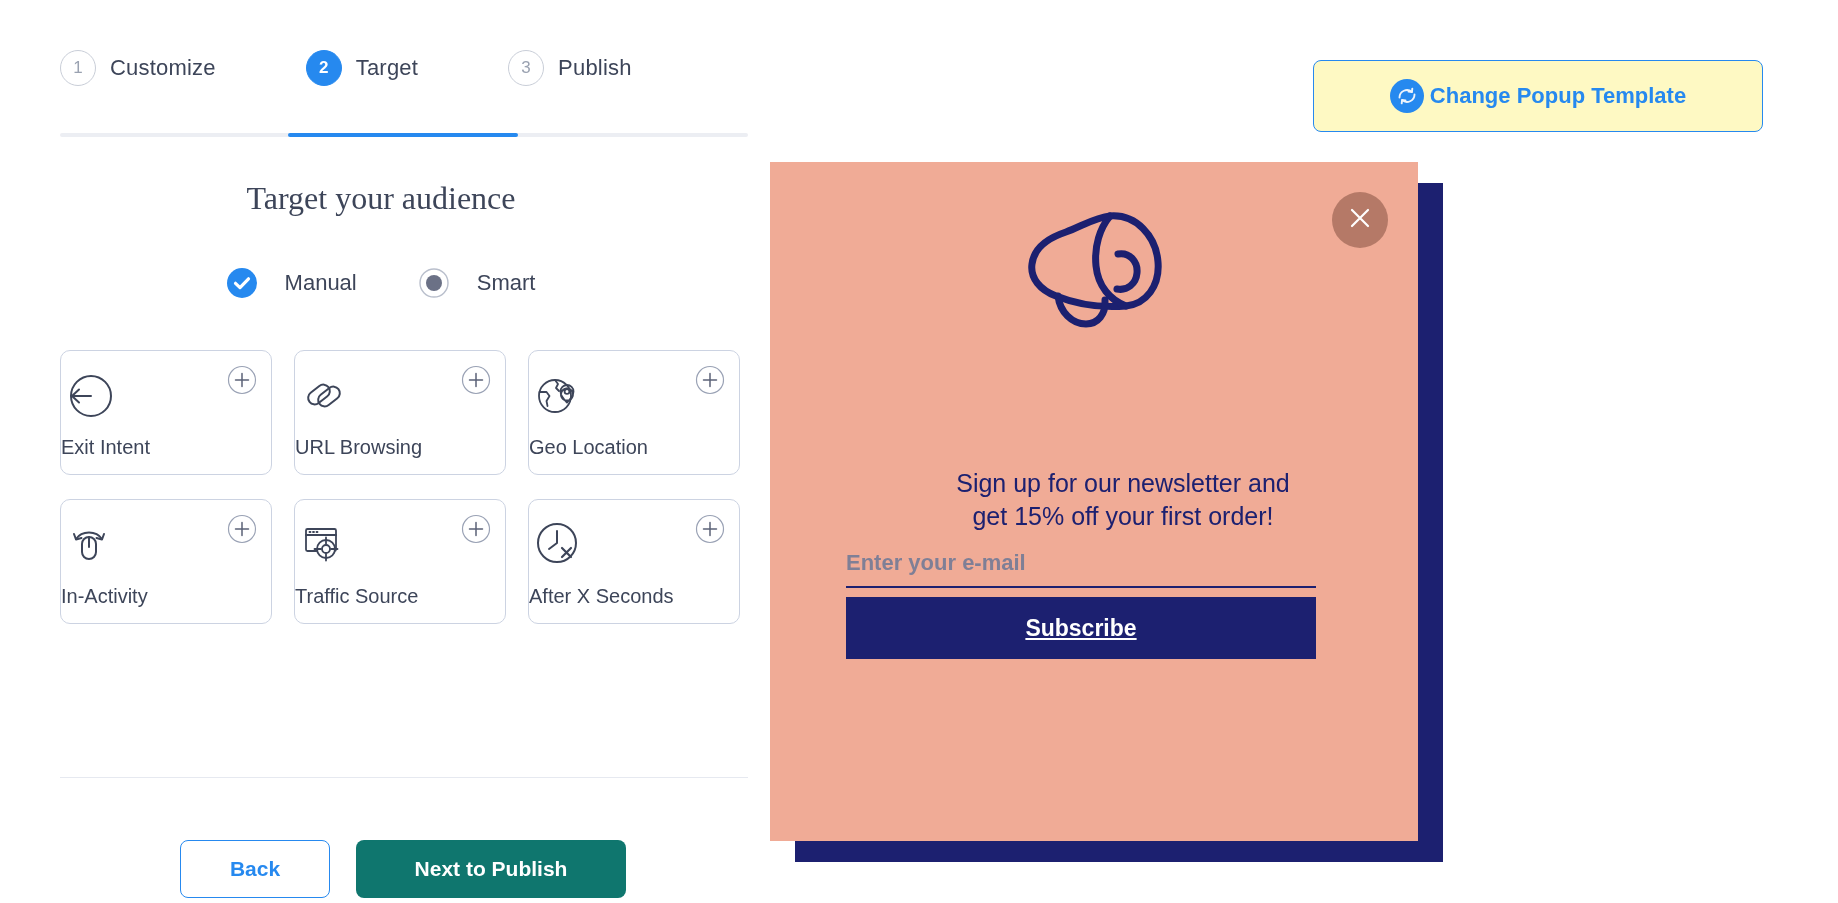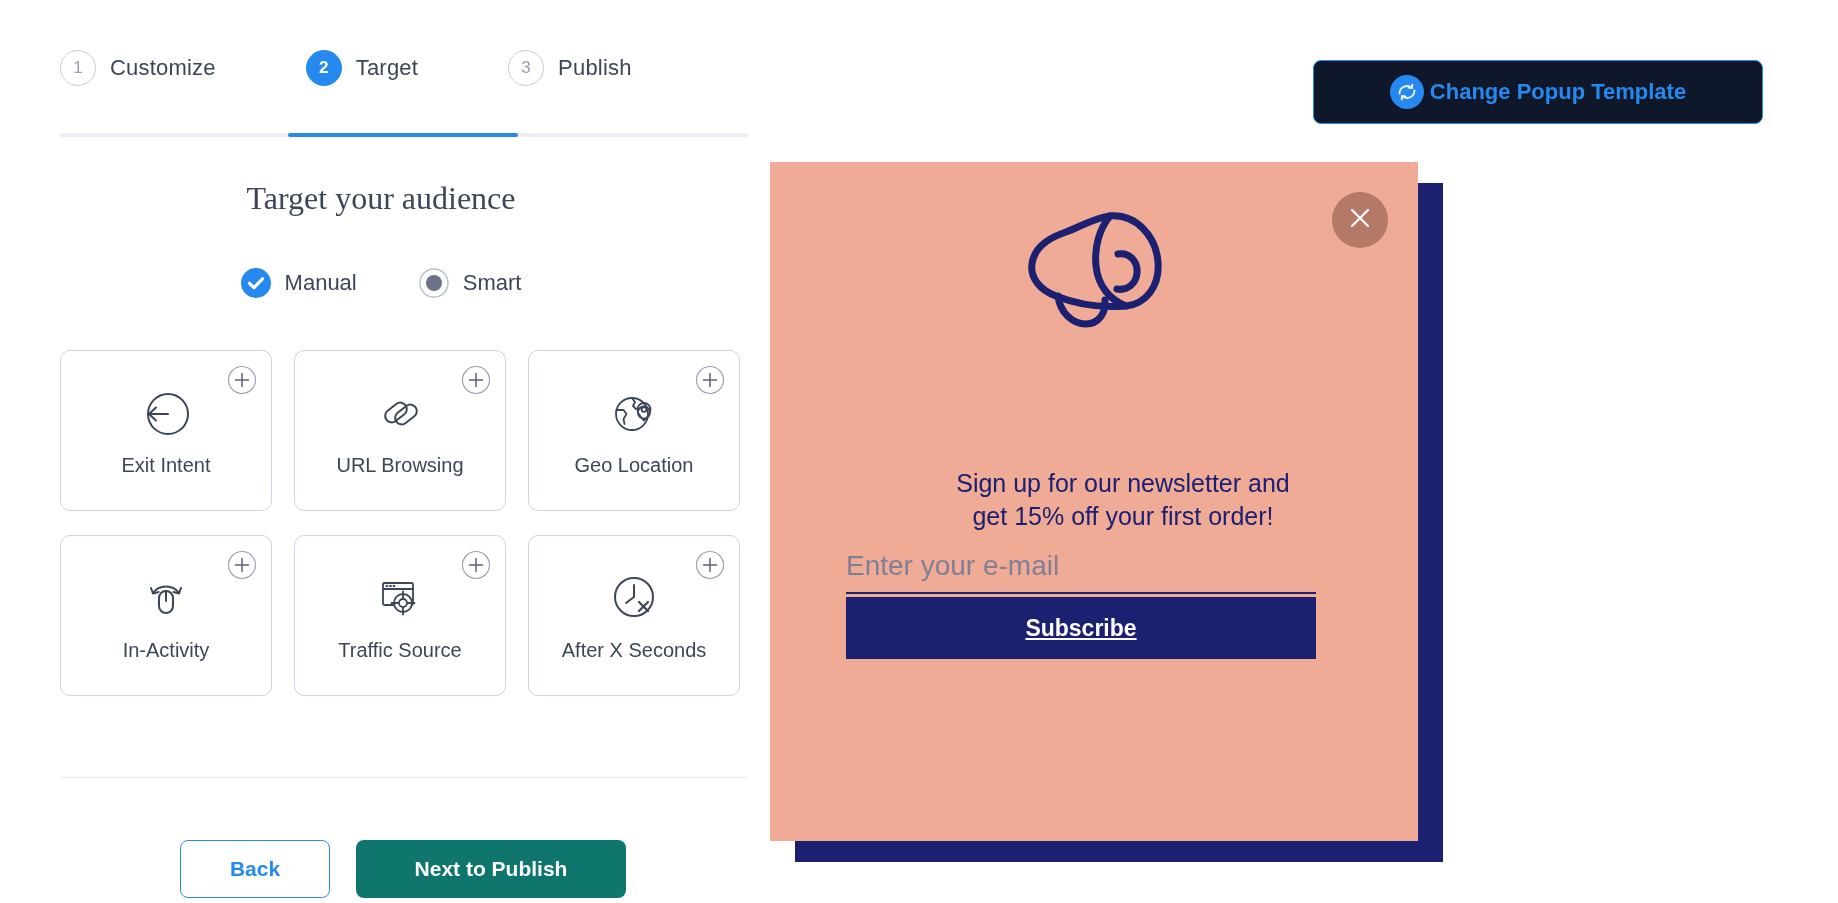--- a/index.html
+++ b/index.html
@@ -43,54 +43,54 @@
     width: 688px; height: 4px; background: #eceef3; border-radius: 2px;
   }
   .stepper-progress {
     position: absolute; left: 288px; top: 133px;
     width: 230px; height: 4px; background: #2689ef; border-radius: 2px;
   }
 
   
   .change-tpl {
     position: absolute; left: 1313px; top: 60px;
-    width: 450px; height: 64px;
-    border: 1.5px solid #2689ef; border-radius: 8px; background: #0f172a;
+    width: 450px; height: 72px;
+    border: 1.5px solid #2689ef; border-radius: 8px; background: #fef9c3;
     display: flex; align-items: center; justify-content: center; gap: 6px;
     cursor: pointer;
   }
   .refresh-icon { width: 34px; height: 34px; flex: 0 0 34px; }
   .change-tpl-label { font-size: 22px; font-weight: 700; color: #2689ef; }
 
   
   .panel-title {
     position: absolute; left: 0; top: 180px; width: 762px;
     text-align: center; font-size: 32px; color: #3d4559; font-weight: 400; font-family: Liberation Serif, serif;
   }
 
   
   .radio-row {
     position: absolute; left: 0; top: 268px; width: 762px;
     display: flex; align-items: center; justify-content: center; gap: 62px;
   }
-  .radio-opt { display: flex; align-items: center; gap: 14px; cursor: pointer; }
+  .radio-opt { display: flex; align-items: center; gap: 28px; cursor: pointer; }
   .radio-mark { width: 30px; height: 30px; flex: 0 0 30px; }
   .radio-label { font-size: 22px; color: #3d4559; }
 
   
   .cards {
     position: absolute; left: 60px; top: 350px;
     width: 690px;
     display: grid; grid-template-columns: repeat(3, 212px);
     gap: 24px 22px;
   }
   .card {
-    position: relative; height: 161px;
+    position: relative; height: 125px;
     border: 1px solid #ccd3e2; border-radius: 10px; background: #fff;
-    display: flex; flex-direction: column; align-items: center;
+    display: flex; flex-direction: column; 
     justify-content: center; gap: 14px; cursor: pointer;
   }
   .card-icon { width: 56px; height: 56px; display: block; }
   .card-label { font-size: 20px; color: #3d4559; }
   .card-add {
     position: absolute; top: 14px; right: 14px;
     width: 30px; height: 30px; cursor: pointer;
   }
 
   
@@ -134,21 +134,21 @@
   .popup-sub {
     position: absolute; left: 0; top: 305px; width: 100%;
     text-align: center; font-size: 25px; color: #1c2070; line-height: 1.3; margin-left: 29px;
   }
   .popup-input-wrap {
     position: absolute; left: 76px; top: 388px; width: 470px;
     border-bottom: 2px solid #1c2070; padding-bottom: 10px;
   }
   .popup-input {
     width: 100%; border: none; outline: none; background: transparent;
-    font-family: "Liberation Sans", sans-serif; font-size: 28px; color: #0c4a6e;
+    font-family: "Liberation Sans", sans-serif; font-size: 22px; color: #0c4a6e; font-weight: bold;
   }
   .popup-input::placeholder { color: #7f7f96; }
   .popup-submit {
     position: absolute; left: 76px; top: 435px;
     width: 470px; height: 62px; background: #1c2070; border: none;
     color: #fff; font-size: 23px; font-weight: 700; cursor: pointer;
     font-family: "Liberation Sans", sans-serif;
     text-decoration: underline;
   }
 </style>

